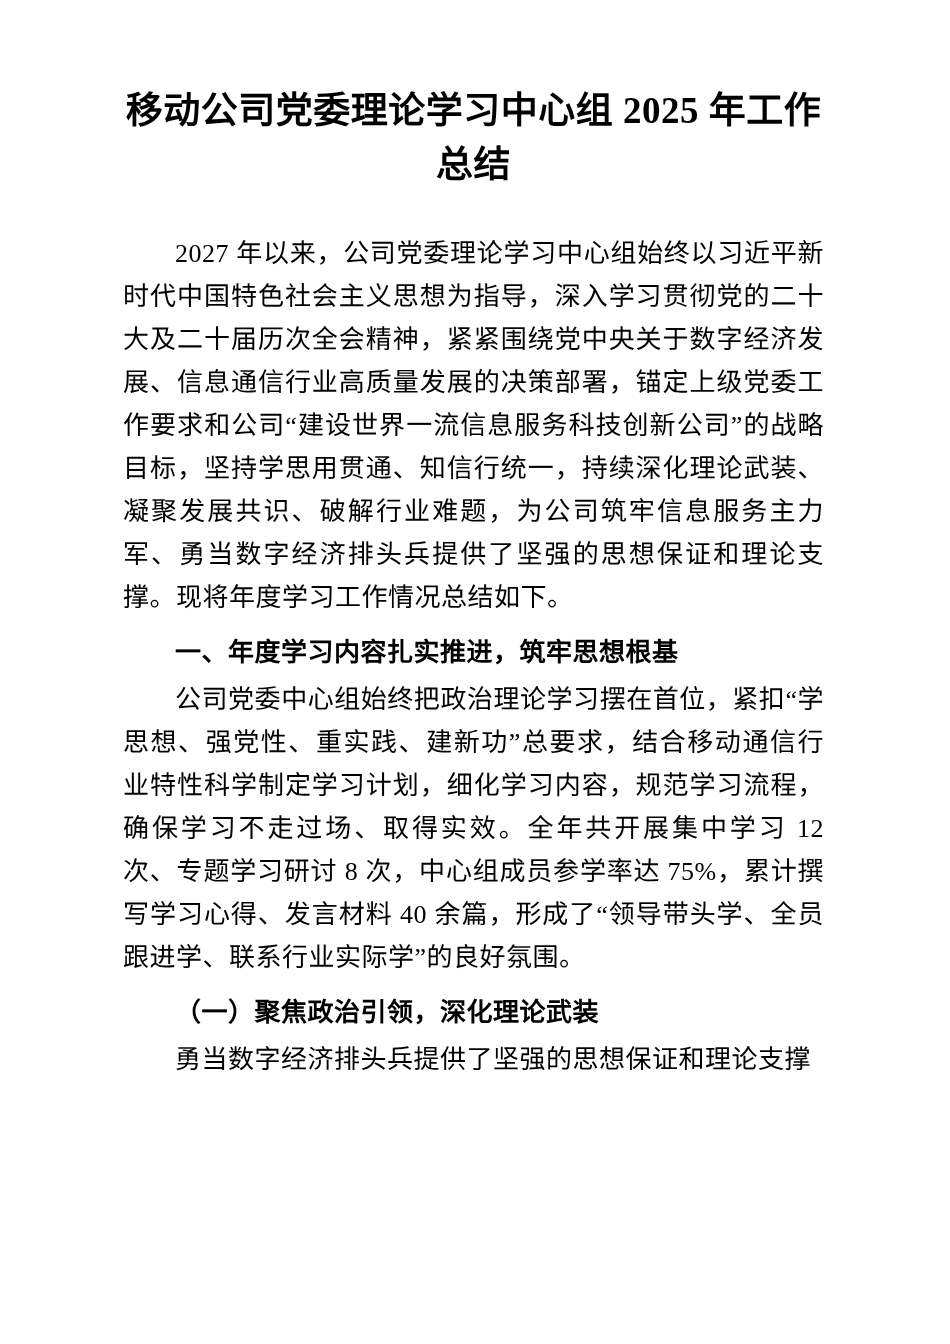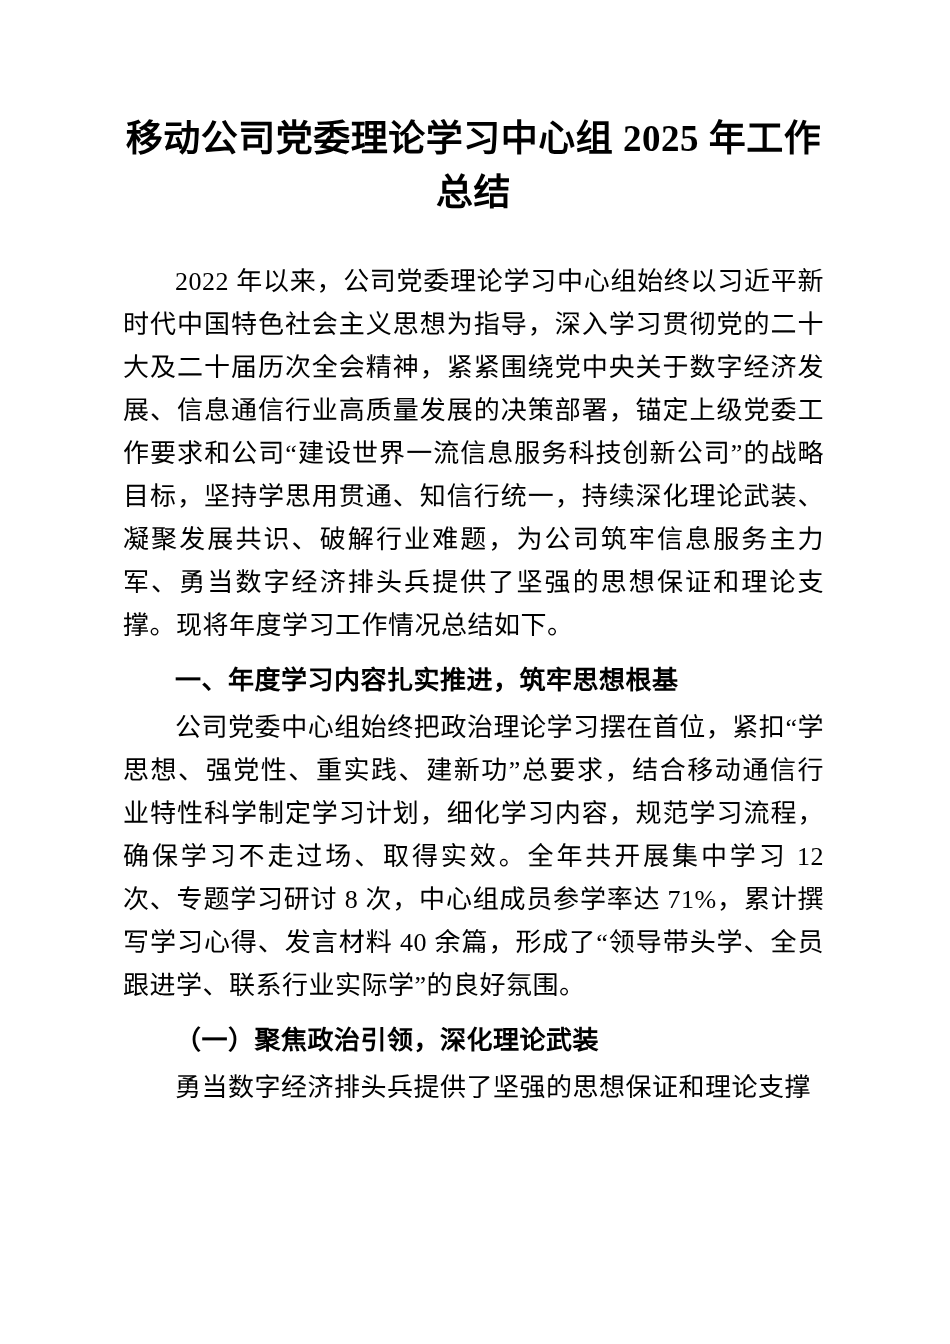--- a/index.html
+++ b/index.html
@@ -7,21 +7,21 @@
     padding: 0;
     background: #ffffff;
   }
   .page {
     position: relative;
     box-sizing: border-box;
     width: 950px;
     height: 1344px;
     background: #ffffff;
     color: #000000;
-    padding: 112px 126px 0 123px;
+    padding: 84px 126px 0 123px;
     overflow: hidden;
   }
   .doc-title {
     font-family: "Liberation Serif", serif;
     font-weight: bold;
     font-size: 37px;
     line-height: 54px;
     letter-spacing: 0.5px;
     text-align: center;
     margin: 0 0 40px 0;
@@ -51,19 +51,19 @@
     margin-top: 12px !important;
     margin-bottom: 4px !important;
   }
 </style>
 </head>
 <body>
 
 <div class="page">
   <h1 class="doc-title">移动公司党委理论学习中心组 2025 年工作总结</h1>
   <div class="doc-body">
-      <p class="paragraph">2022 年以来，公司党委理论学习中心组始终以习近平新时代中国特色社会主义思想为指导，深入学习贯彻党的二十大及二十届历次全会精神，紧紧围绕党中央关于数字经济发展、信息通信行业高质量发展的决策部署，锚定上级党委工作要求和公司“建设世界一流信息服务科技创新公司”的战略目标，坚持学思用贯通、知信行统一，持续深化理论武装、凝聚发展共识、破解行业难题，为公司筑牢信息服务主力军、勇当数字经济排头兵提供了坚强的思想保证和理论支撑。现将年度学习工作情况总结如下。</p>
+      <p class="paragraph">2027 年以来，公司党委理论学习中心组始终以习近平新时代中国特色社会主义思想为指导，深入学习贯彻党的二十大及二十届历次全会精神，紧紧围绕党中央关于数字经济发展、信息通信行业高质量发展的决策部署，锚定上级党委工作要求和公司“建设世界一流信息服务科技创新公司”的战略目标，坚持学思用贯通、知信行统一，持续深化理论武装、凝聚发展共识、破解行业难题，为公司筑牢信息服务主力军、勇当数字经济排头兵提供了坚强的思想保证和理论支撑。现将年度学习工作情况总结如下。</p>
       <p class="section-heading">一、年度学习内容扎实推进，筑牢思想根基</p>
-      <p class="paragraph">公司党委中心组始终把政治理论学习摆在首位，紧扣“学思想、强党性、重实践、建新功”总要求，结合移动通信行业特性科学制定学习计划，细化学习内容，规范学习流程，确保学习不走过场、取得实效。全年共开展集中学习 12 次、专题学习研讨 8 次，中心组成员参学率达 71%，累计撰写学习心得、发言材料 40 余篇，形成了“领导带头学、全员跟进学、联系行业实际学”的良好氛围。</p>
+      <p class="paragraph">公司党委中心组始终把政治理论学习摆在首位，紧扣“学思想、强党性、重实践、建新功”总要求，结合移动通信行业特性科学制定学习计划，细化学习内容，规范学习流程，确保学习不走过场、取得实效。全年共开展集中学习 12 次、专题学习研讨 8 次，中心组成员参学率达 75%，累计撰写学习心得、发言材料 40 余篇，形成了“领导带头学、全员跟进学、联系行业实际学”的良好氛围。</p>
       <p class="sub-heading">（一）聚焦政治引领，深化理论武装</p>
       <p class="paragraph">勇当数字经济排头兵提供了坚强的思想保证和理论支撑</p>
     </div>
 </div>
 
 </body></html>

